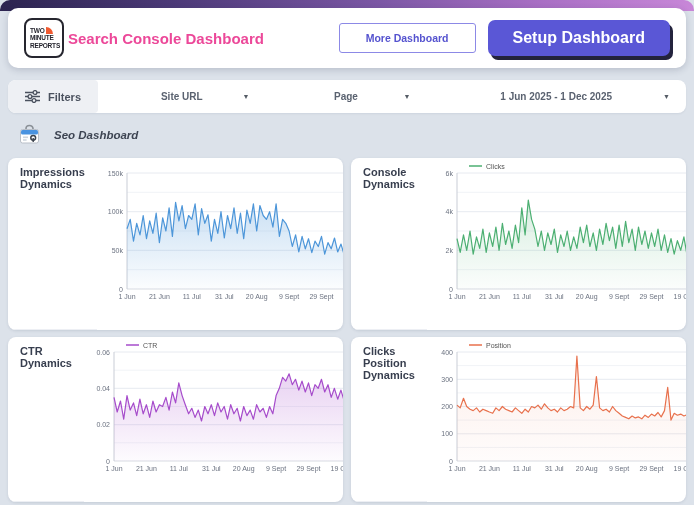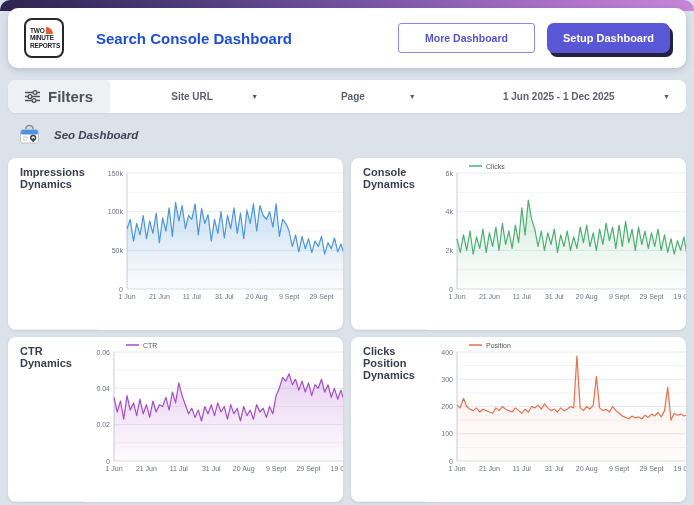--- a/index.html
+++ b/index.html
@@ -13,33 +13,33 @@
 
   .header-card { position:absolute; left:8px; top:8px; width:678px; height:60px;
     background:#ffffff; border-radius:10px; box-shadow:0 2px 7px rgba(40,50,80,.20);
     display:flex; align-items:center; padding:0 16px; }
   .logo { width:40px; height:40px; border:2px solid #26262f; border-radius:8px;
     display:flex; flex-direction:column; justify-content:center; padding-left:4px; background:#fff; flex:0 0 auto; }
   .logo .l1 { display:flex; align-items:flex-start; }
   .logo span.txt { font-size:6.5px; font-weight:900; letter-spacing:-0.2px; line-height:1.15; color:#26262f; }
   .logo .wedge { width:7px; height:7px; background:#f05a31; border-radius:0 7px 0 0; margin-left:1px; }
   .logo .reports { color:#e84c30; }
-  .header-title { margin-left:32px; font-size:15px; font-weight:600; color:#1d4ed8; }
+  .header-title { margin-left:4px; font-size:15px; font-weight:600; color:#ec4899; }
   .header-actions { margin-left:auto; display:flex; align-items:center; gap:12px; }
   .btn-outline { background:#fff; border:1.5px solid #8c89e6; color:#5553cf; border-radius:3px;
     padding:8px 26px; font-size:10.5px; font-weight:700; cursor:pointer; font-family:inherit; }
   .btn-solid { background:#5a57d6; border:none; color:#fff; border-radius:7px;
-    padding:9px 16px; font-size:11px; font-weight:700; cursor:pointer; font-family:inherit;
+    padding:9px 25px; font-size:16px; font-weight:700; cursor:pointer; font-family:inherit;
     box-shadow:3px 4px 0 #23233d; }
 
   .filters-bar { position:absolute; left:8px; top:80px; width:678px; height:33px;
     background:#fff; border-radius:8px; display:flex; align-items:stretch; overflow:hidden;
     box-shadow:0 1px 2px rgba(50,60,90,.08); }
   .filters-chip { background:#eef0f4; border-radius:4px; display:flex; align-items:center;
-    gap:8px; padding:0 17px; font-size:15px; font-weight:700; color:#4a515e; flex:0 0 auto; cursor:pointer; }
+    gap:8px; padding:0 17px; font-size:11px; font-weight:700; color:#4a515e; flex:0 0 auto; cursor:pointer; }
   .fsec { position:relative; display:flex; align-items:center; justify-content:center;
     font-size:10px; font-weight:700; color:#5a6270; cursor:pointer; }
   .fsec .caret { position:absolute; right:16px; font-size:7px; color:#555c66; }
   .fsec.site { flex:1; } .fsec.page { flex:0.96; } .fsec.date { flex:1.55;justify-content:center; }
 
   .section-row { position:absolute; left:18px; top:124px; display:flex; align-items:center; gap:13px;font-style:italic; }
   .section-title { font-size:11.5px; font-weight:700; color:#3d4452; }
 
   .charts { position:absolute; left:8px; top:158px; width:678px;
     display:grid; grid-template-columns:1fr 1fr; grid-template-rows:172px 165px; gap:7px 8px; }

